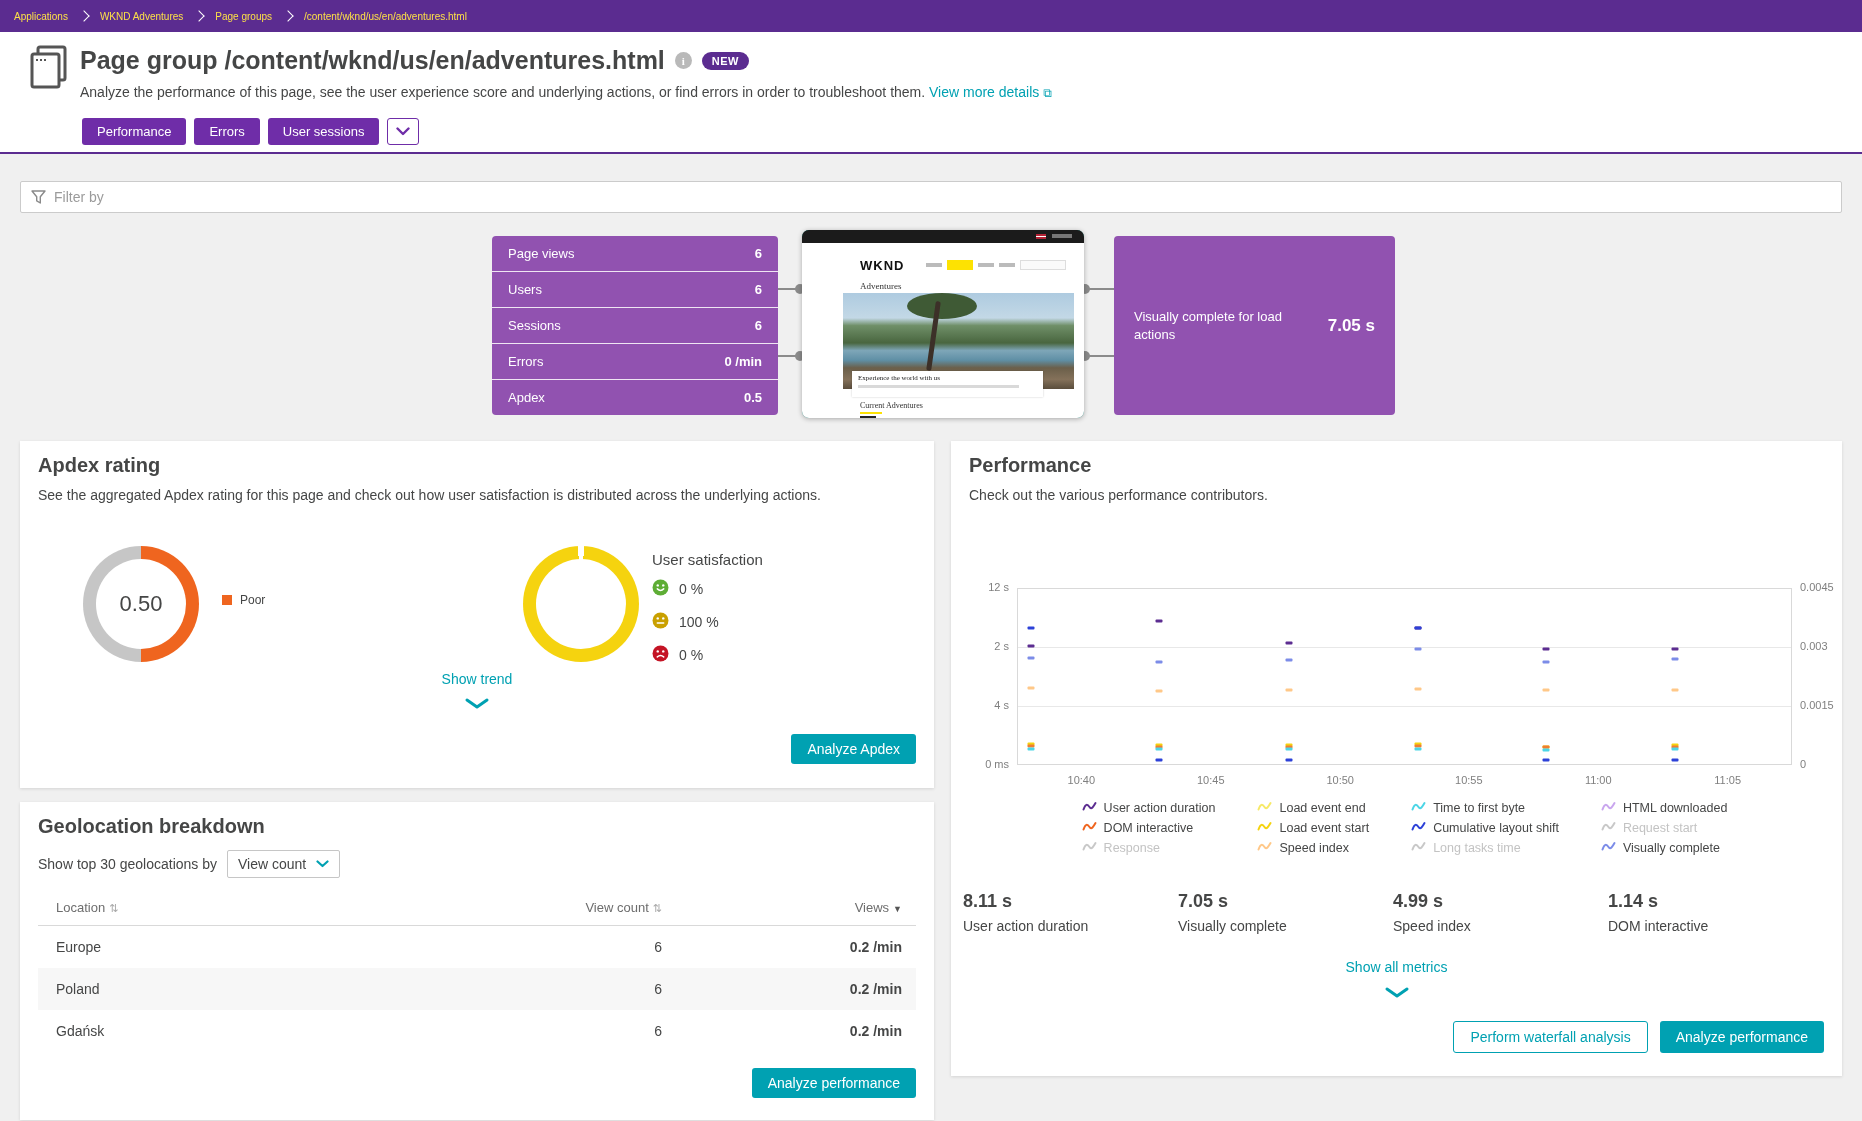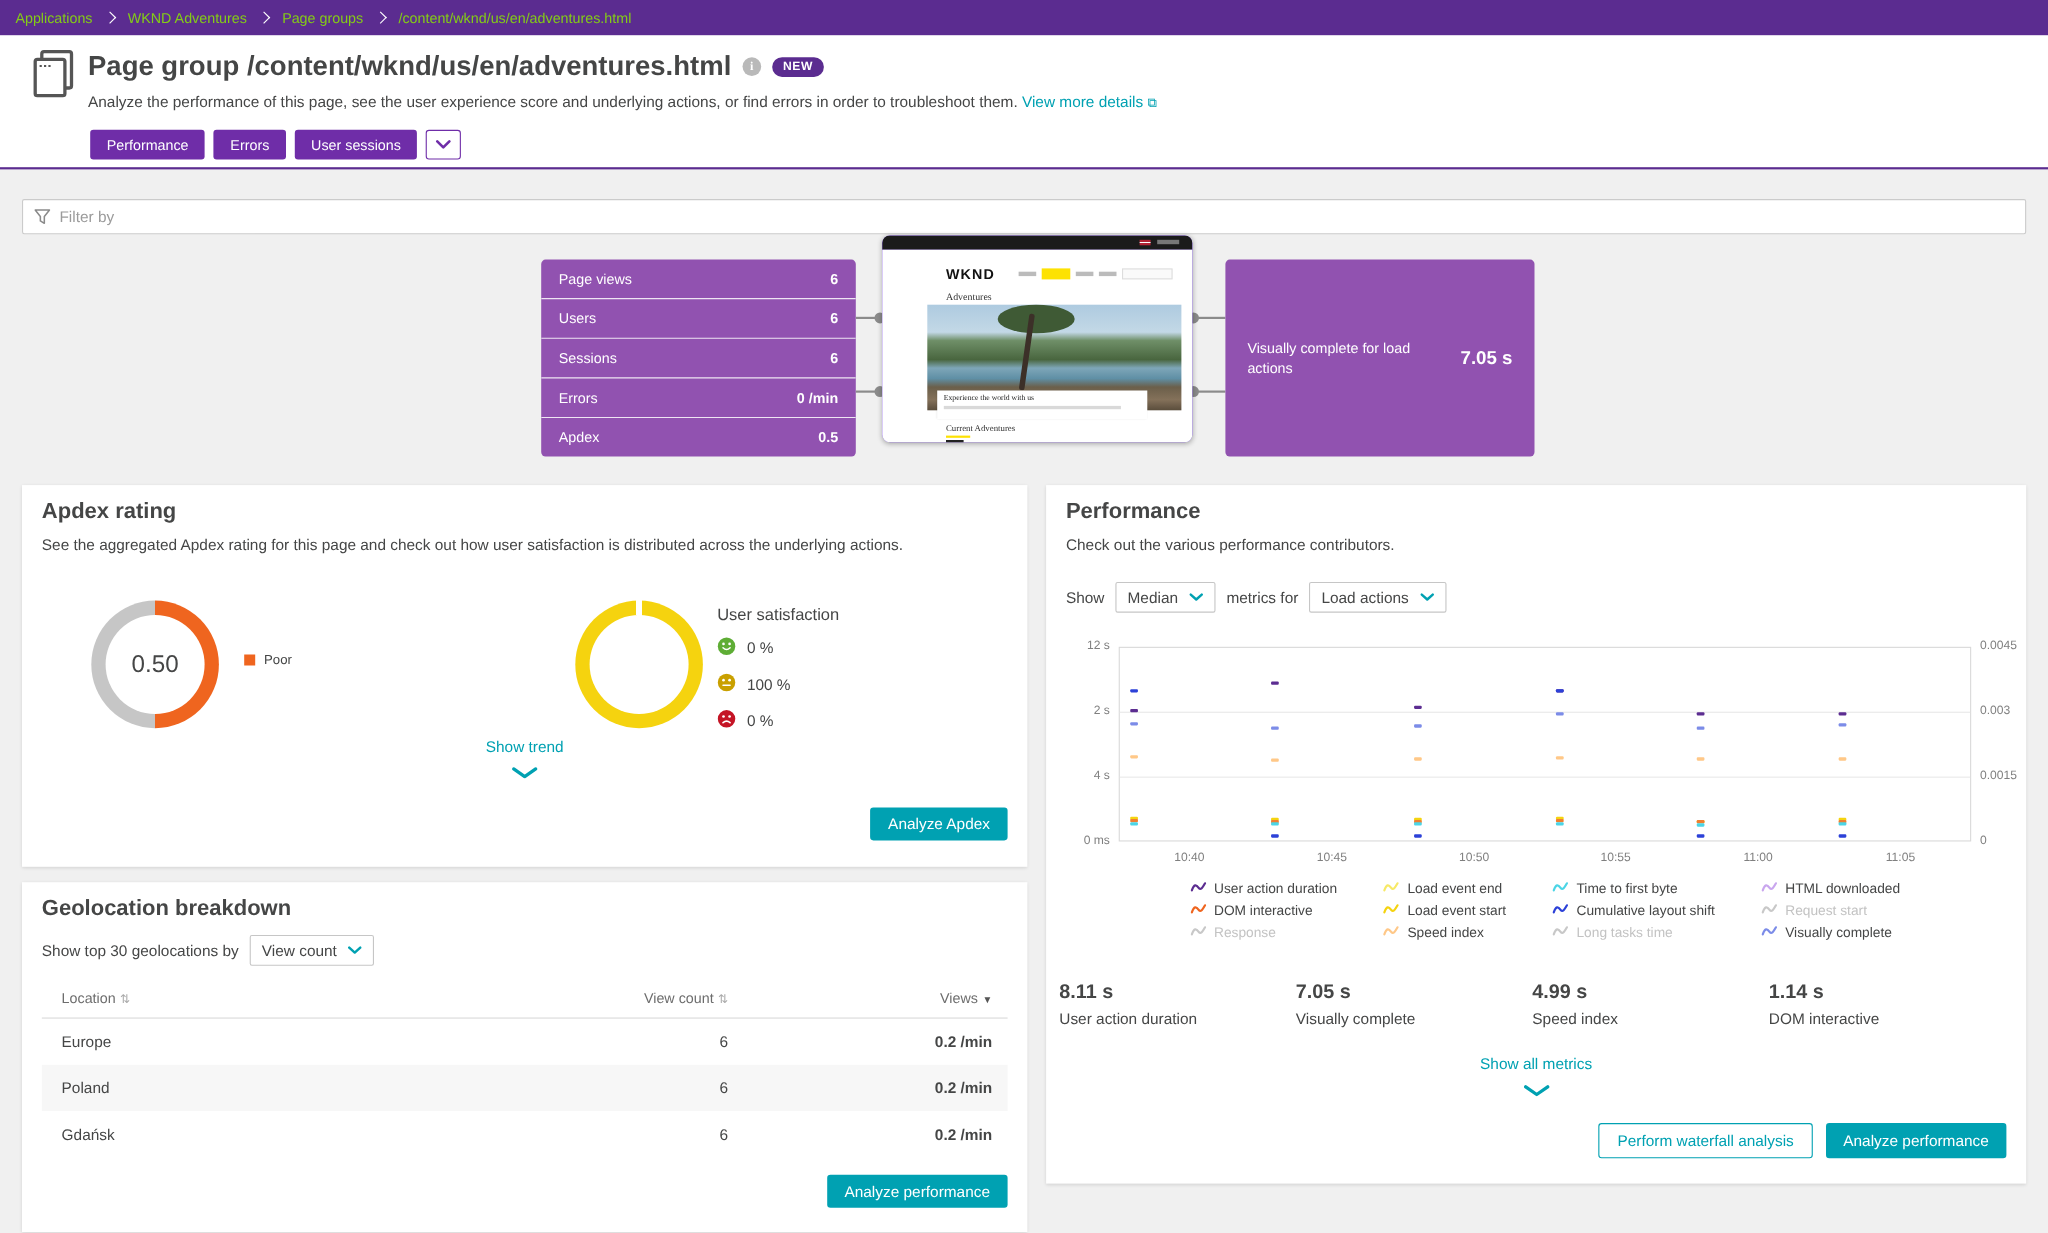--- a/index.html
+++ b/index.html
@@ -1,21 +1,21 @@
 <!DOCTYPE html>
 <html><head>
 <meta charset="utf-8">
 <style>
   * { box-sizing: border-box; margin: 0; padding: 0; }
   html,body { width:1862px; height:1121px; }
   body { position:relative; font-family:"Liberation Sans", sans-serif; background:#ffffff; color:#454646; overflow:hidden; }
 
   
   .breadcrumb-bar { position:absolute; left:0; top:0; width:1862px; height:32px; background:#5b2c90; display:flex; align-items:center; padding-left:14px; }
-  .crumb { color:#84cc16; font-size:13px; white-space:nowrap; cursor:pointer; }
+  .crumb { color:#fde047; font-size:10px; white-space:nowrap; cursor:pointer; }
   .crumb-sep { width:8px; height:8px; border-top:1.5px solid #fff; border-right:1.5px solid #fff; transform:rotate(45deg); margin:0 12px; flex:0 0 auto; }
 
   
   .page-icon { position:absolute; left:28px; top:44px; }
   .page-title-row { position:absolute; left:80px; top:46px; display:flex; align-items:center; gap:10px; }
   .page-title { font-size:25px; font-weight:700; color:#454646; }
   .info-icon { width:17px; height:17px; border-radius:50%; background:#b9b9b9; color:#fff; font-size:11px; font-weight:700; display:inline-flex; align-items:center; justify-content:center; font-family:"Liberation Serif",serif; }
   .new-badge { background:#5b2c90; color:#fff; font-size:11px; font-weight:700; letter-spacing:.5px; padding:3px 10px; border-radius:9px; }
   .page-desc { position:absolute; left:80px; top:84px; font-size:14px; color:#454646; }
   .teal-link { color:#00a1b2; cursor:pointer; text-decoration:none; }
@@ -32,21 +32,21 @@
   .filter-box input::placeholder { color:#9b9b9b; }
 
   
   .stats-panel { position:absolute; left:492px; top:236px; width:286px; height:179px; background:#9152b0; border-radius:4px; display:flex; flex-direction:column; overflow:hidden; }
   .stat-row { flex:1; display:flex; align-items:center; justify-content:space-between; padding:0 16px; border-bottom:1px solid rgba(255,255,255,.85); color:#fff; font-size:13px; }
   .stat-row:last-child { border-bottom:none; }
   .stat-value { font-weight:700; }
   .conn { position:absolute; height:2px; background:#8b8b8b; }
   .conn-dot { position:absolute; width:10px; height:10px; border-radius:50%; background:#8b8b8b; }
 
-  .thumb { position:absolute; left:802px; top:214px; width:282px; height:188px; border-radius:7px; background:#8b5cf6; box-shadow:0 1px 5px rgba(0,0,0,.3); overflow:hidden; }
+  .thumb { position:absolute; left:802px; top:230px; width:282px; height:188px; border-radius:7px; background:#0f766e; box-shadow:0 1px 5px rgba(0,0,0,.3); overflow:hidden; }
   .thumb-chrome { height:13px; background:#1b1b1b; position:relative; }
   .thumb-chrome .flag { position:absolute; right:38px; top:4px; width:10px; height:5px; background:linear-gradient(#b22234 33%, #fff 33% 66%, #b22234 66%); }
   .thumb-chrome .chrome-txt { position:absolute; right:12px; top:4px; width:20px; height:4px; background:#777; }
   .thumb-page { position:relative; height:175px; background:#fff; }
   .wknd-logo { position:absolute; left:58px; top:15px; font-size:13px; font-weight:700; letter-spacing:1px; color:#111; }
   .thumb-nav { position:absolute; right:18px; top:17px; display:flex; align-items:center; gap:5px; }
   .nav-blob { width:16px; height:4px; background:#bbb; }
   .nav-active { width:26px; height:10px; background:#fde202; }
   .nav-search { width:46px; height:10px; border:1px solid #ddd; background:#fafafa; }
   .thumb-heading { position:absolute; left:58px; top:38px; font-size:9px; color:#333; font-family:"Liberation Serif",serif; }
@@ -340,36 +340,20 @@
         </div>
       </div>
   </div>
   <button class="btn-teal geo-analyze">Analyze performance</button>
 </div>
 
 <div class="card card-perf">
   <div class="card-title">Performance</div>
   <div class="card-desc">Check out the various performance contributors.</div>
 
-  <div class="perf-controls">
-    <span>Show</span>
-    <span class="select">
-      <span>Median</span>
-      <svg width="13" height="8" viewBox="0 0 13 8">
-          <path d="M1.5 1.5 L6.5 6 L11.5 1.5" fill="none" stroke="#00a1b2" stroke-width="2.2" stroke-linecap="round" stroke-linejoin="round"></path>
-        </svg>
-    </span>
-    <span>metrics for</span>
-    <span class="select">
-      <span>Load actions</span>
-      <svg width="13" height="8" viewBox="0 0 13 8">
-          <path d="M1.5 1.5 L6.5 6 L11.5 1.5" fill="none" stroke="#00a1b2" stroke-width="2.2" stroke-linecap="round" stroke-linejoin="round"></path>
-        </svg>
-    </span>
-  </div>
 
   <div class="chart-area">
     <div class="chart-plot" id="chart-plot">
       <div class="gridline" style="top:33.33%"></div>
       <div class="gridline" style="top:66.67%"></div>
     <div class="chart-pt" title="User action duration" style="left: 1.7%; bottom: 67.5%; background: rgb(92, 45, 145);"></div>
         <div class="chart-pt" title="User action duration" style="left: 18.3%; bottom: 81.6667%; background: rgb(92, 45, 145);"></div>
         <div class="chart-pt" title="User action duration" style="left: 35%; bottom: 69.1667%; background: rgb(92, 45, 145);"></div>
         <div class="chart-pt" title="User action duration" style="left: 51.7%; bottom: 77.5%; background: rgb(92, 45, 145);"></div>
         <div class="chart-pt" title="User action duration" style="left: 68.3%; bottom: 65.8333%; background: rgb(92, 45, 145);"></div>

